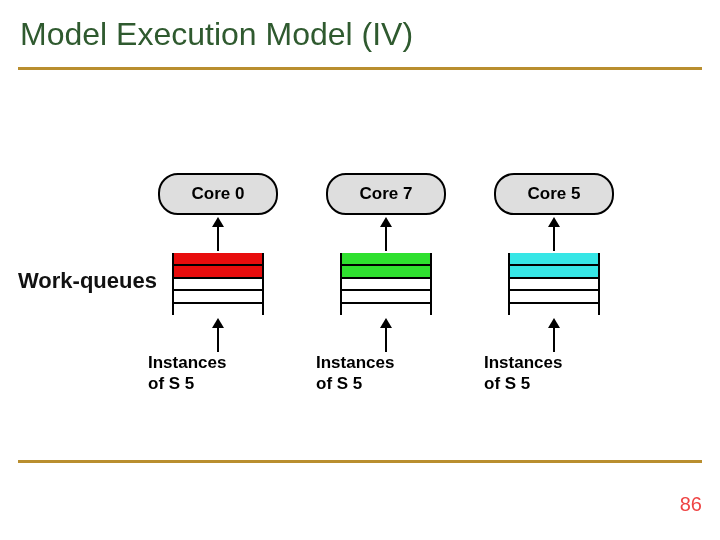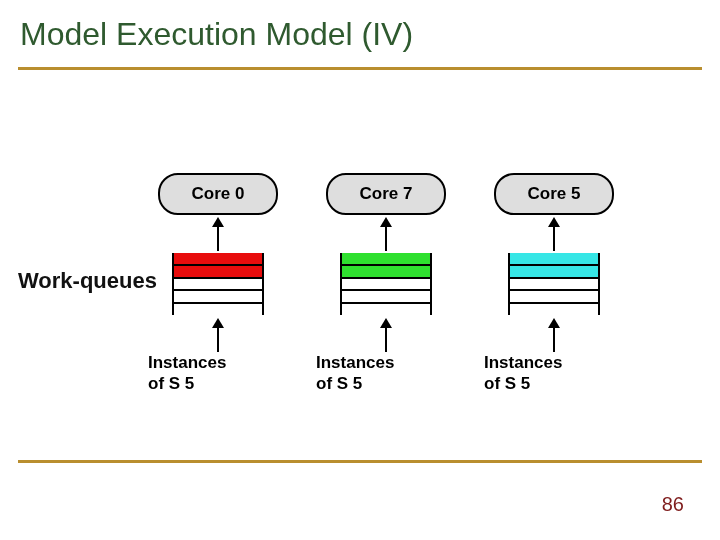--- a/index.html
+++ b/index.html
@@ -28,24 +28,24 @@
   .hr-bottom {
     position: absolute;
     left: 18px;
     top: 460px;
     width: 684px;
     height: 0;
     border-top: 3px solid #b98e2f;
   }
   .pagenum {
     position: absolute;
-    right: 36px;
+    right: 18px;
     bottom: 24px;
     font-size: 20px;
-    color: #7f1d1d;
+    color: #ef4444;
   }
   .wq-label {
     position: absolute;
     left: 18px;
     top: 268px;
     font-size: 22px;
     font-weight: bold;
     color: #111;
   }
   .col {

